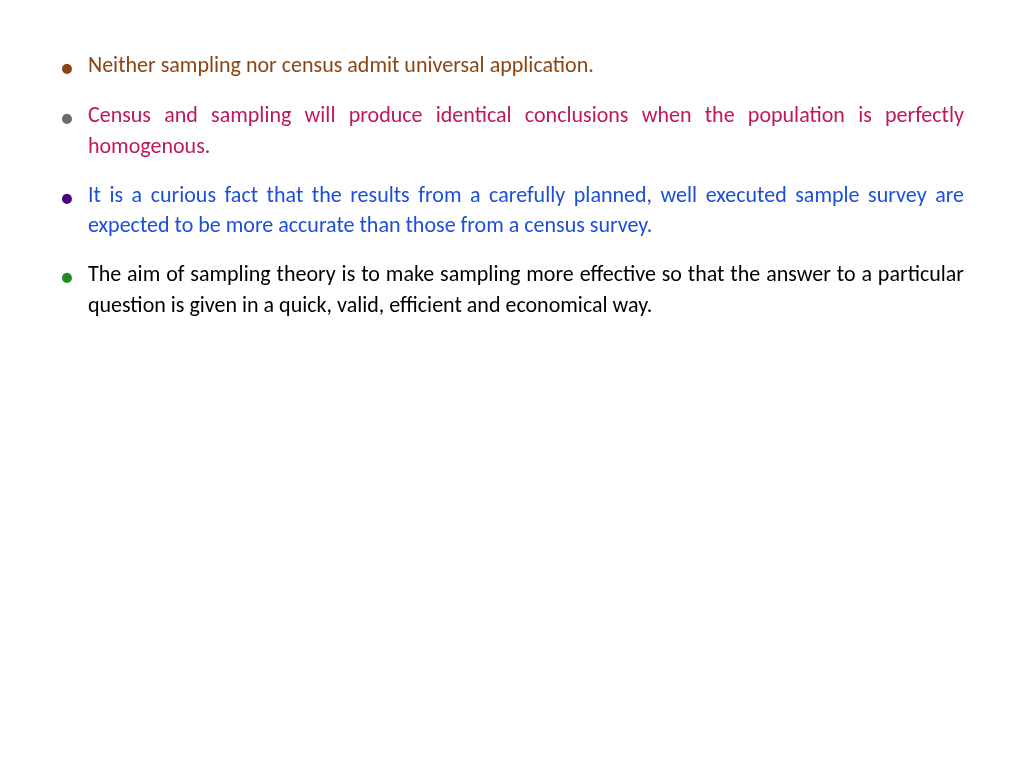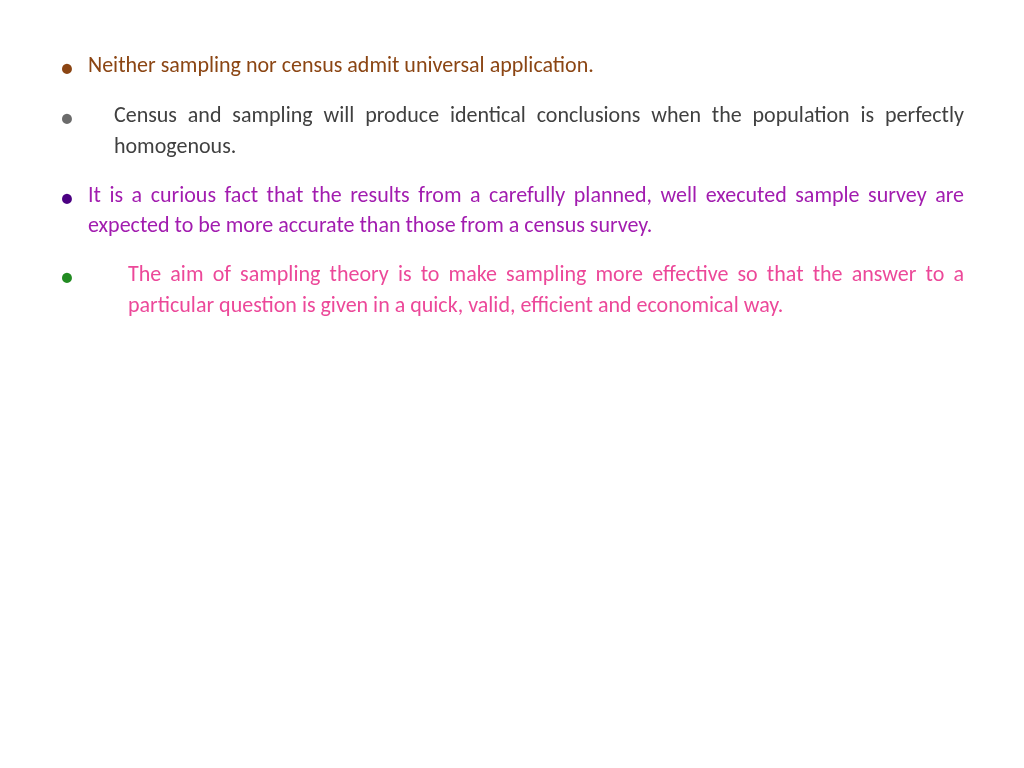--- a/index.html
+++ b/index.html
@@ -56,27 +56,27 @@
       font-weight: normal;
       line-height: 1.4;
       text-align: justify;
       flex: 1;
     }
 
     .item-1 .bullet-dot { color: #8B4513; }
     .item-1 .bullet-text { color: #8B4513; }
 
     .item-2 .bullet-dot { color: #6B6B6B; }
-    .item-2 .bullet-text { color: #404040; margin-left: 26px; }
+    .item-2 .bullet-text { color: #be185d; }
 
     .item-3 .bullet-dot { color: #4B0082; }
-    .item-3 .bullet-text { color: #a21caf; }
+    .item-3 .bullet-text { color: #1d4ed8; }
 
     .item-4 .bullet-dot { color: #228B22; }
-    .item-4 .bullet-text { color: #ec4899; margin-left: 40px; }
+    .item-4 .bullet-text { color: #000000; }
   </style>
 </head>
 <body>
 
 <div class="slide-container">
   <ul class="bullet-list">
 
     <li class="bullet-item item-1">
       <span class="bullet-dot">•</span>
       <span class="bullet-text">Neither sampling nor census admit universal application.</span>

